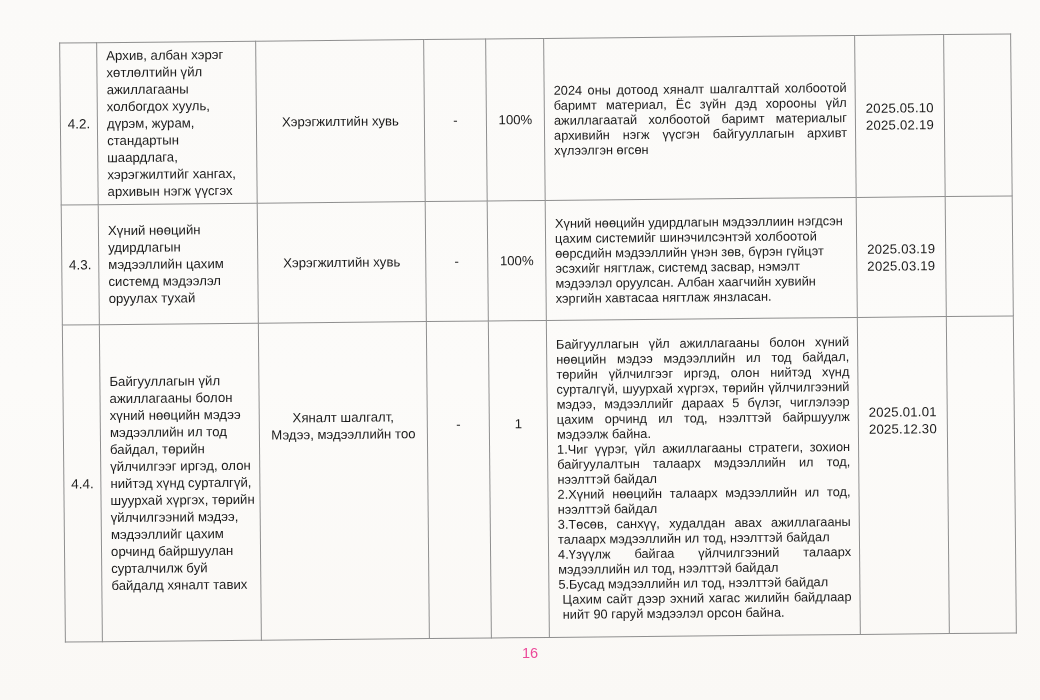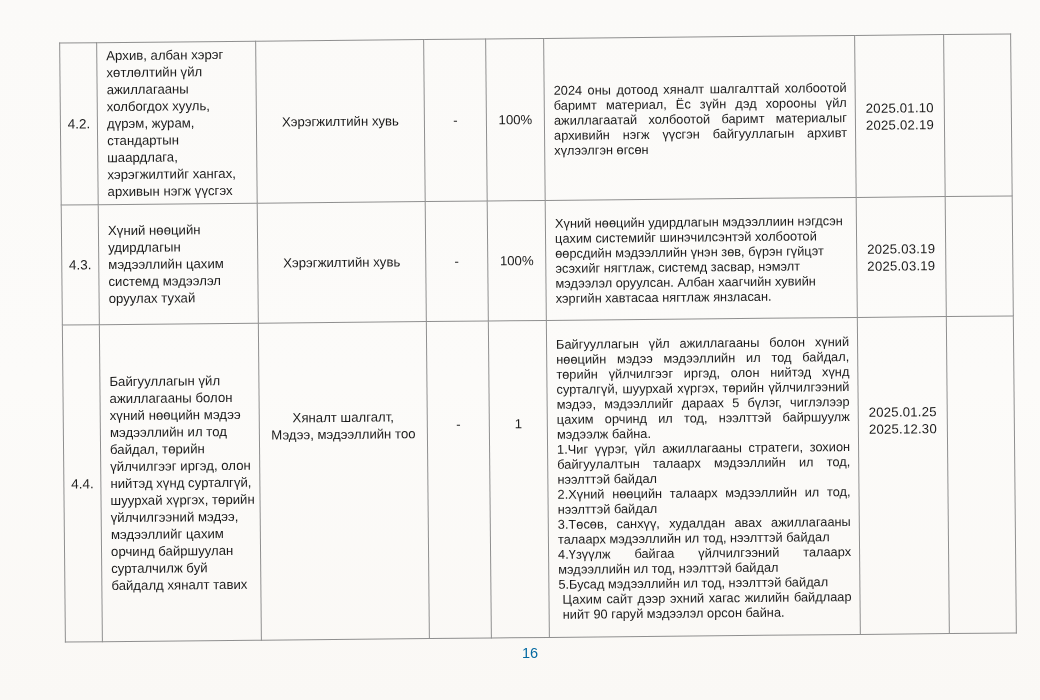--- a/index.html
+++ b/index.html
@@ -82,21 +82,21 @@
   
   tr.row-44 td.raise { padding-bottom: 112px; }
 
   .page-number {
     position: absolute;
     left: 508px;
     top: 645px;
     width: 44px;
     text-align: center;
     font-size: 14.5px;
-    color: #0369a1;
+    color: #ec4899;
   }
 </style>
 </head>
 <body>
 
 <div class="sheet">
 
   <table class="doc-table">
     <colgroup>
       <col style="width:37px">
@@ -113,21 +113,21 @@
       <tr class="row-42">
         <td class="no">4.2.</td>
         <td class="task">Архив, албан хэрэг хөтлөлтийн үйл ажиллагааны холбогдох хууль, дүрэм, журам, стандартын шаардлага, хэрэгжилтийг хангах, архивын нэгж үүсгэх</td>
         <td class="ind">Хэрэгжилтийн хувь</td>
         <td class="base">-</td>
         <td class="target">100%</td>
         <td class="result">
           <p>2024 оны дотоод хяналт шалгалттай холбоотой баримт материал, Ёс зүйн дэд хорооны үйл ажиллагаатай холбоотой баримт материалыг архивийн нэгж үүсгэн байгууллагын архивт хүлээлгэн өгсөн</p>
         </td>
         <td class="dates">
-          <div>2025.01.10</div>
+          <div>2025.05.10</div>
           <div>2025.02.19</div>
         </td>
         <td class="note"></td>
       </tr>
 
       <tr class="row-43">
         <td class="no">4.3.</td>
         <td class="task">Хүний нөөцийн удирдлагын мэдээллийн цахим системд мэдээлэл оруулах тухай</td>
         <td class="ind">Хэрэгжилтийн хувь</td>
         <td class="base">-</td>
@@ -152,21 +152,21 @@
         <td class="result">
           <p>Байгууллагын үйл ажиллагааны болон хүний нөөцийн мэдээ мэдээллийн ил тод байдал, төрийн үйлчилгээг иргэд, олон нийтэд хүнд сурталгүй, шуурхай хүргэх, төрийн үйлчилгээний мэдээ, мэдээллийг дараах 5 бүлэг, чиглэлээр цахим орчинд  ил тод, нээлттэй байршуулж мэдээлж байна.</p>
           <p>1.Чиг үүрэг, үйл ажиллагааны стратеги, зохион байгуулалтын талаарх мэдээллийн ил тод, нээлттэй байдал</p>
           <p>2.Хүний нөөцийн талаарх мэдээллийн ил тод, нээлттэй байдал</p>
           <p>3.Төсөв, санхүү, худалдан авах ажиллагааны талаарх мэдээллийн ил тод, нээлттэй байдал</p>
           <p>4.Үзүүлж байгаа үйлчилгээний талаарх мэдээллийн ил тод, нээлттэй байдал</p>
           <p>5.Бусад мэдээллийн ил тод, нээлттэй байдал</p>
           <p class="tail-indent">Цахим сайт дээр эхний хагас жилийн байдлаар нийт 90 гаруй мэдээлэл орсон байна.</p>
         </td>
         <td class="dates raise">
-          <div>2025.01.25</div>
+          <div>2025.01.01</div>
           <div>2025.12.30</div>
         </td>
         <td class="note"></td>
       </tr>
 
     </tbody>
   </table>
 
   <div class="page-number">16</div>
 

